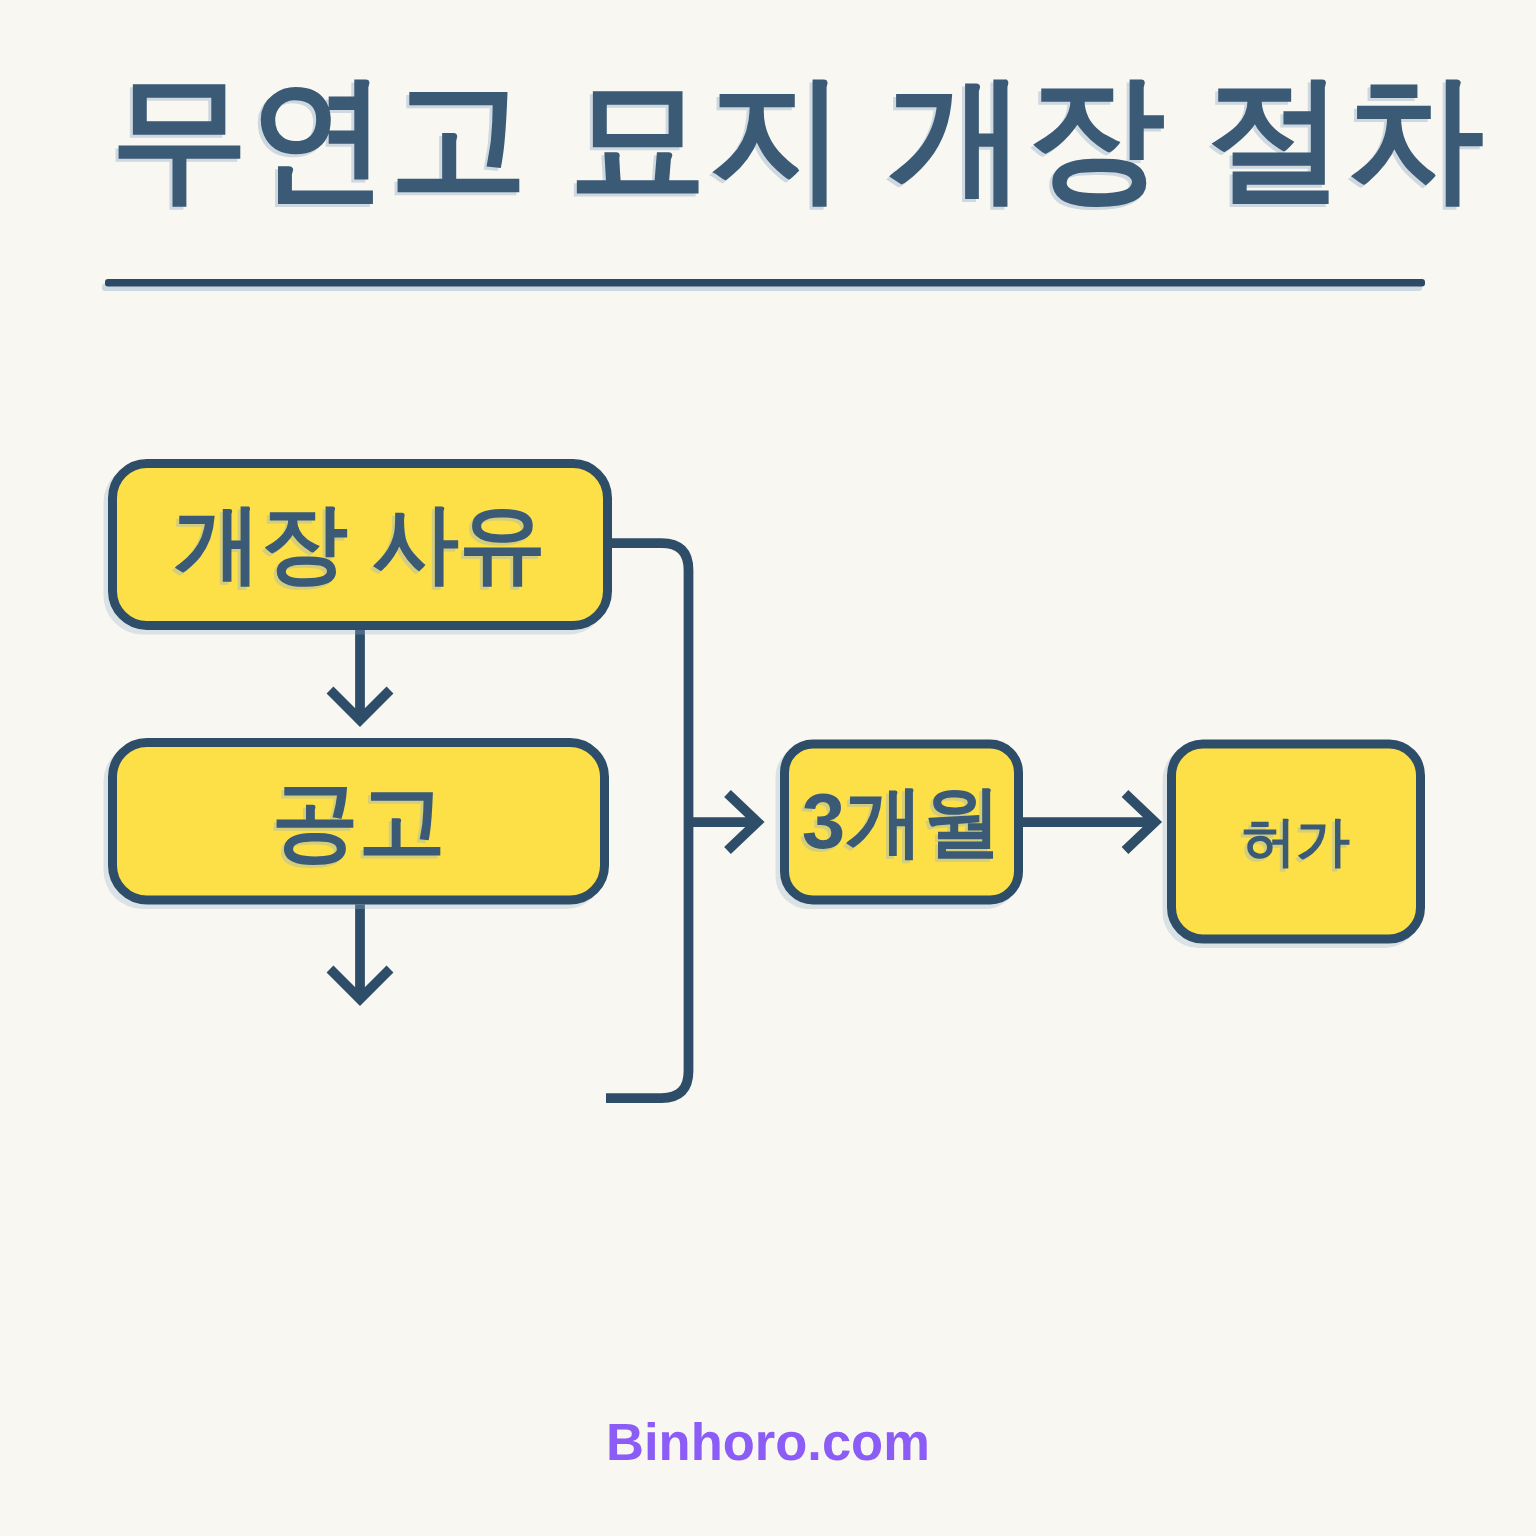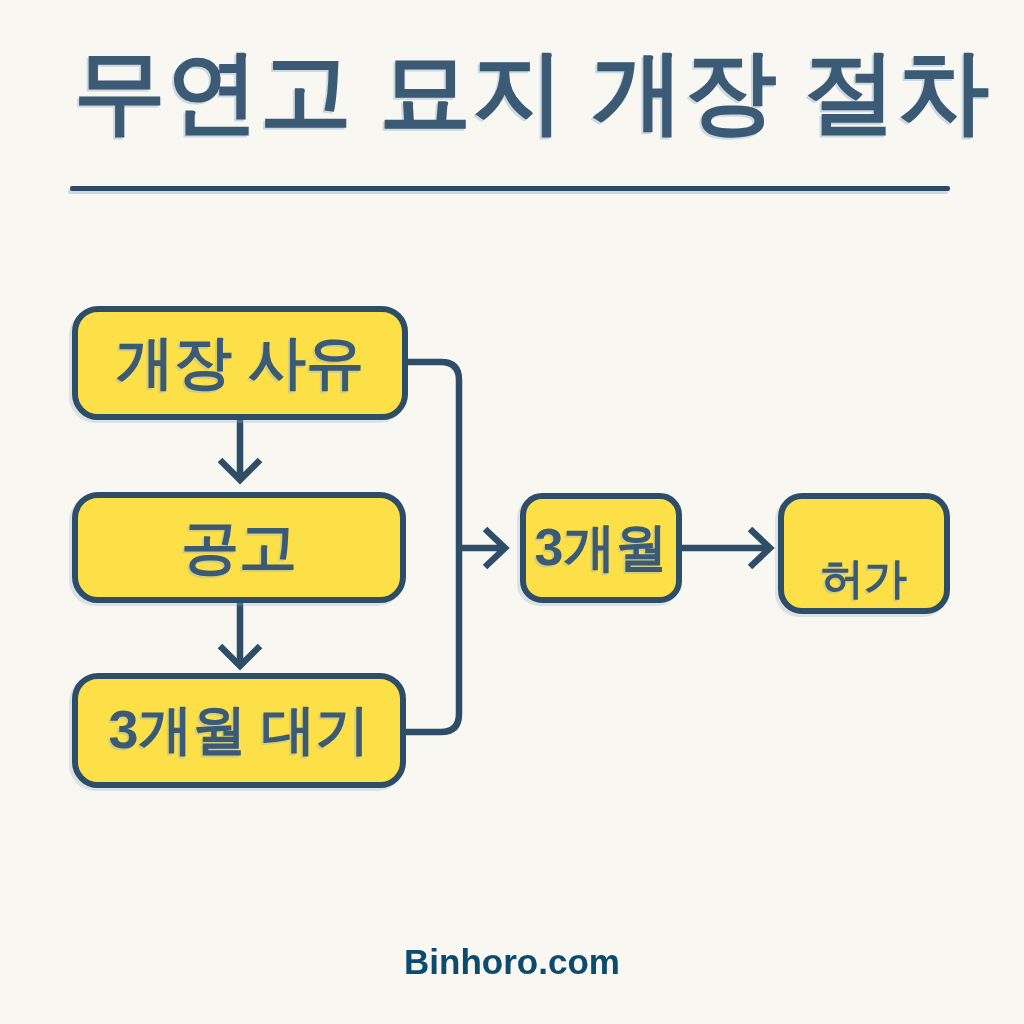--- a/index.html
+++ b/index.html
@@ -51,30 +51,30 @@
     font-weight: 800;
     color: #3a5a76;
     text-shadow: -2px 2px 0 rgba(150, 178, 205, 0.4);
     box-shadow: -3px 3px 0 rgba(150, 178, 205, 0.3);
     white-space: nowrap;
   }
   .box-reason { left: 72px;  top: 306px; width: 336px; height: 114px; border-radius: 26px; font-size: 58px; }
   .box-notice { left: 72px;  top: 492px; width: 334px; height: 111px; border-radius: 26px; font-size: 58px; }
   .box-wait   { left: 72px;  top: 673px; width: 334px; height: 115px; border-radius: 26px; font-size: 54px; }
   .box-months { left: 520px; top: 493px; width: 162px; height: 110px; border-radius: 22px; font-size: 52px; }
-  .box-permit { left: 778px; top: 493px; width: 172px; height: 121px; border-radius: 24px; font-size: 43px; align-items: flex-end; }
+  .box-permit { left: 778px; top: 493px; width: 172px; height: 136px; border-radius: 24px; font-size: 36px; }
   .footer {
     position: absolute;
     top: 942px;
     left: 0;
     width: 100%;
     text-align: center;
     font-size: 35px;
     font-weight: 700;
-    color: #0c4a6e;
+    color: #8b5cf6;
   }
 </style>
 </head>
 <body>
 
 <div class="canvas">
 
   <div class="title">무연고 묘지 개장 절차</div>
   <div class="title-underline"></div>
 
@@ -89,23 +89,20 @@
   </svg>
 
   <div class="box box-reason">
     <span>개장 사유</span>
   </div>
 
   <div class="box box-notice">
     <span>공고</span>
   </div>
 
-  <div class="box box-wait">
-    <span>3개월 대기</span>
-  </div>
 
   <div class="box box-months">
     <span>3개월</span>
   </div>
 
   <div class="box box-permit">
     <span>허가</span>
   </div>
 
   <div class="footer">Binhoro.com</div>

